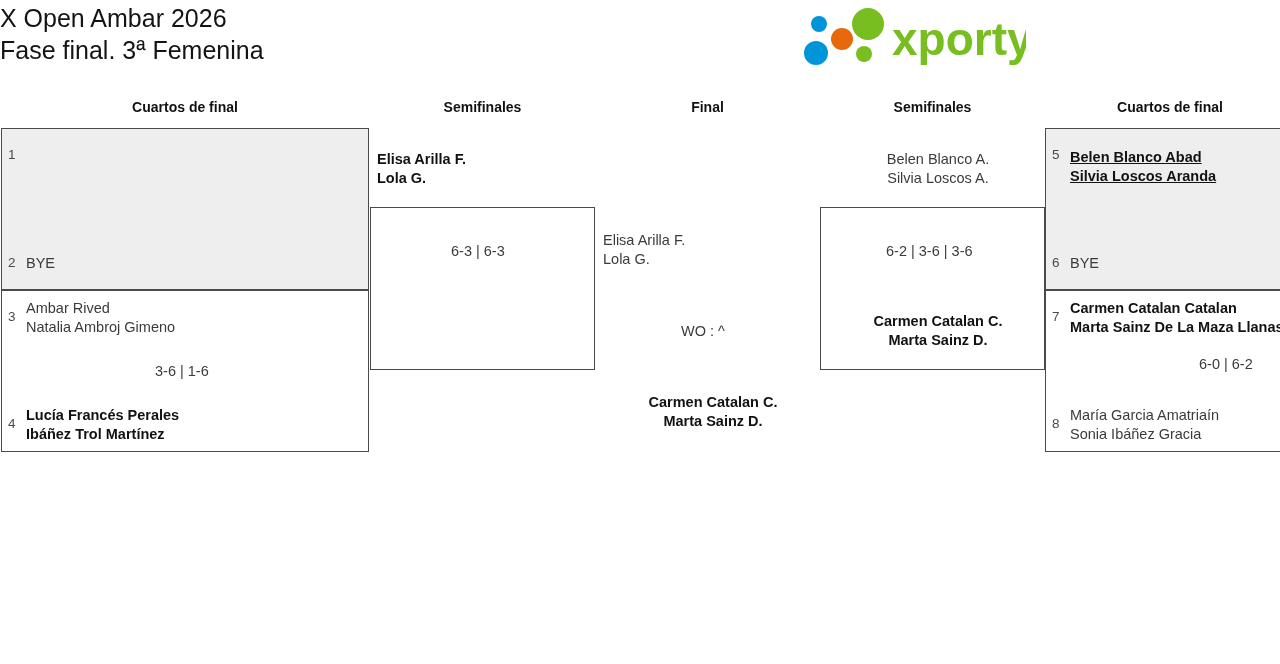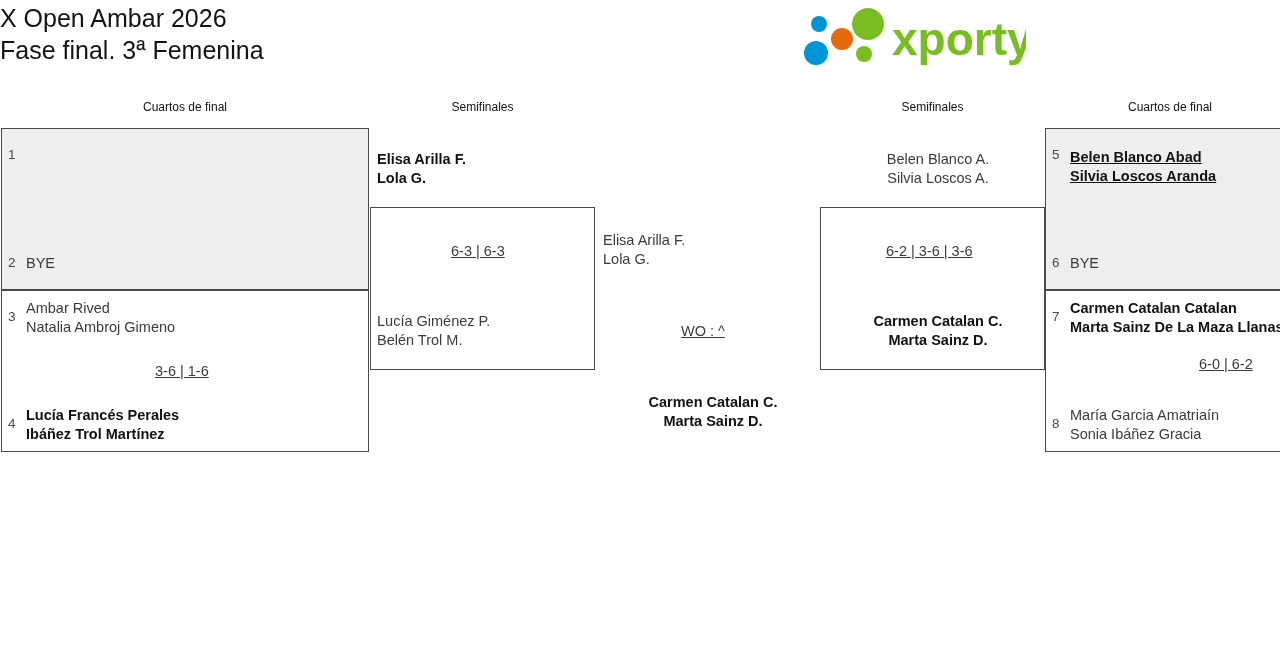--- a/index.html
+++ b/index.html
@@ -30,23 +30,23 @@
     position: absolute;
     right: 6px; top: 8px;
     width: 228px; height: 62px;
   }
   .logo svg { display: block; }
 
   
   .col-header {
     position: absolute;
     top: 96px;
-    font-size: 12px;
+    font-size: 14px;
     line-height: 22px;
-    font-weight: 400;
+    font-weight: 700;
     color: #111111;
     text-align: center;
     white-space: nowrap;
   }
 
   
   .box {
     position: absolute;
     border: 1px solid #4a4a4a;
     background: transparent;
@@ -73,21 +73,20 @@
     font-weight: 400;
   }
 
   .score {
     position: absolute;
     font-size: 14.5px;
     line-height: 19px;
     color: #3b3b3b;
     font-weight: 400;
     white-space: nowrap;
-    text-decoration: underline;
   }
 
   .clip-right { overflow: hidden; }
 </style>
 </head>
 <body>
 
 <div id="root">
 
   <div class="title-block">
@@ -103,20 +102,21 @@
       <circle cx="44" cy="31" r="11" fill="#e8690b"></circle>
       <circle cx="70" cy="16" r="16" fill="#78be20"></circle>
       <circle cx="66" cy="46" r="8" fill="#78be20"></circle>
 
       <text x="94" y="47" font-family="Liberation Sans, sans-serif" font-size="46" font-weight="bold" fill="#78be20">xporty</text>
     </svg>
   </div>
 
   <div class="col-header" style="left:60px; width:250px;">Cuartos de final</div>
   <div class="col-header" style="left:370px; width:225px;">Semifinales</div>
+  <div class="col-header" style="left:620px; width:175px;">Final</div>
   <div class="col-header" style="left:820px; width:225px;">Semifinales</div>
   <div class="col-header clip-right" style="left:1045px; width:250px;">Cuartos de final</div>
 
   <div class="box shaded" style="left:1px; top:128px; width:368px; height:162px;"></div>
   <div class="box" style="left:1px; top:290px; width:368px; height:162px;"></div>
 
   <div class="seed" style="left:8px; top:146px;">1</div>
 
   <div class="seed" style="left:8px; top:254px;">2</div>
   <div class="entry normal" style="left:26px; top:254px;">
@@ -139,24 +139,20 @@
 
   <div class="box" style="left:370px; top:207px; width:225px; height:163px;"></div>
 
   <div class="entry bold" style="left:377px; top:150px;">
     <span class="ln">Elisa Arilla F.</span>
     <span class="ln">Lola G.</span>
   </div>
 
   <div class="score" style="left:451px; top:242px;">6-3 | 6-3</div>
 
-  <div class="entry normal" style="left:377px; top:312px;">
-    <span class="ln">Lucía Giménez P.</span>
-    <span class="ln">Belén Trol M.</span>
-  </div>
 
   <div class="entry normal" style="left:603px; top:231px;">
     <span class="ln">Elisa Arilla F.</span>
     <span class="ln">Lola G.</span>
   </div>
 
   <div class="score" style="left:681px; top:322px;">WO : ^</div>
 
   <div class="entry bold right" style="left:613px; top:393px; width:200px;">
     <span class="ln">Carmen Catalan C.</span>

